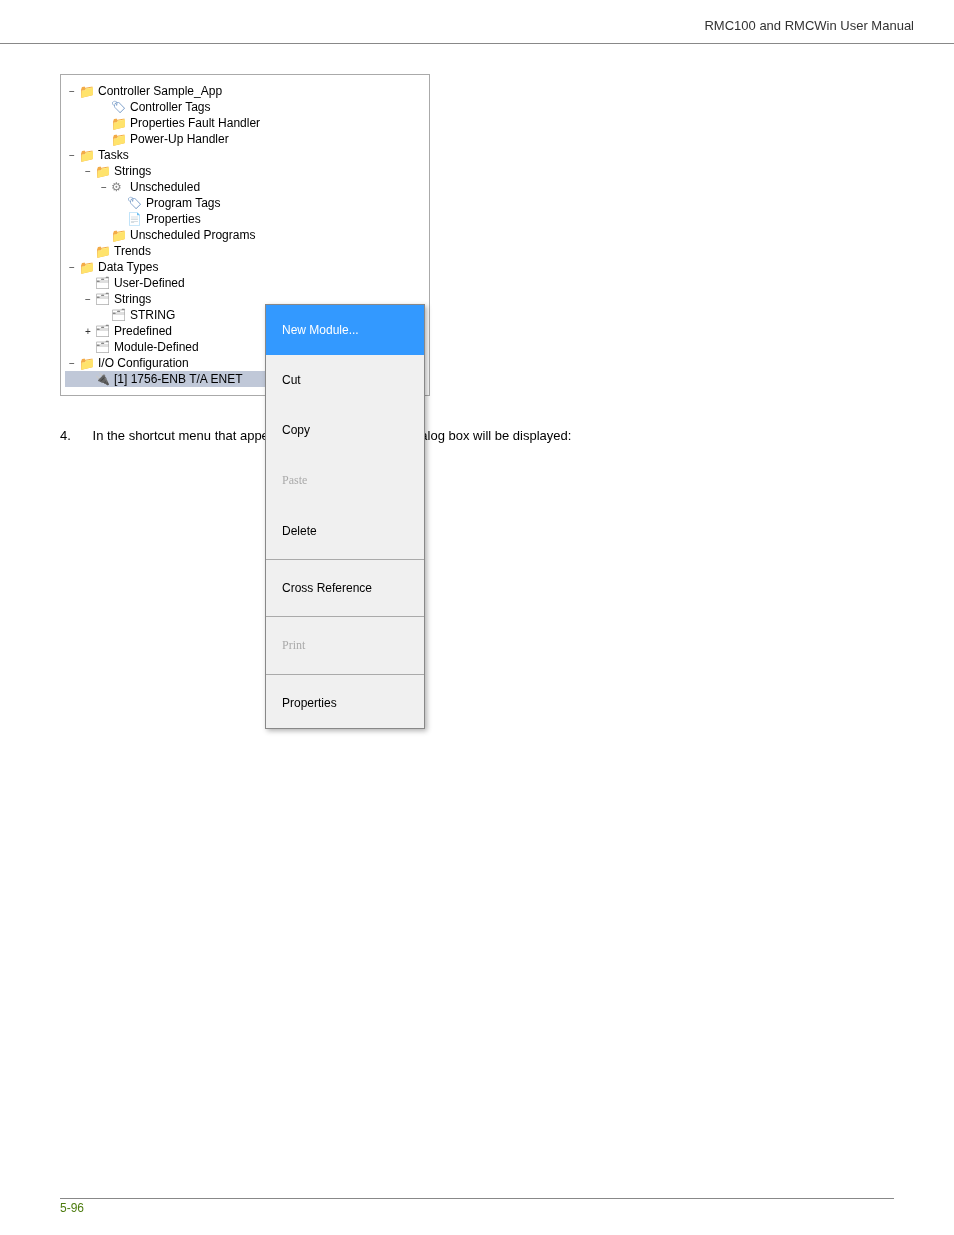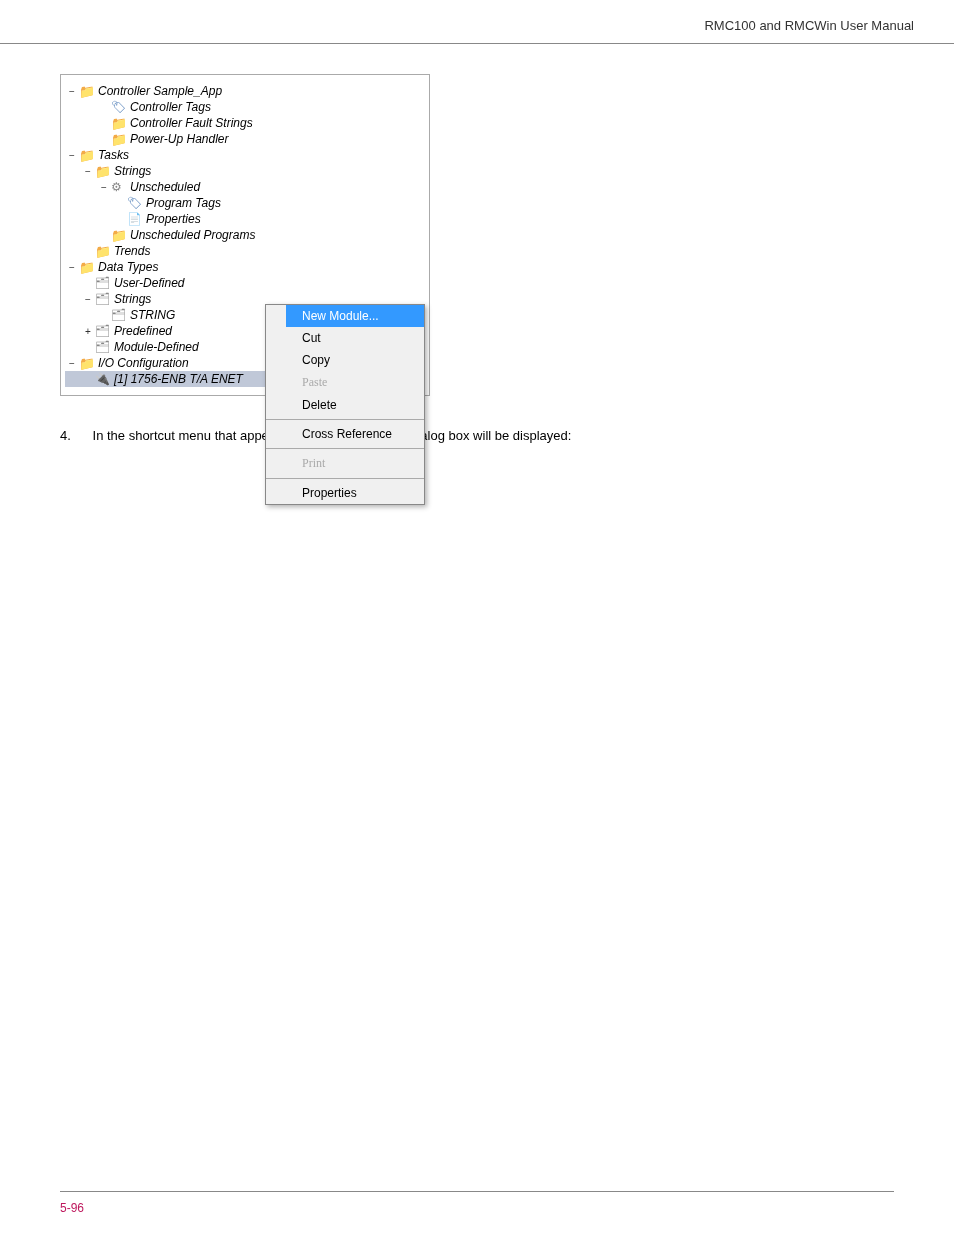--- a/index.html
+++ b/index.html
@@ -63,21 +63,20 @@
       width: 16px;
       height: 14px;
       margin-right: 3px;
       vertical-align: middle;
       font-size: 11px;
     }
 
     .tree-label {
       font-size: 12px;
       color: #000;
-      font-style: italic;
     }
 
     
     .tree-node.highlighted {
       background: #c0c8d8;
     }
 
     
     .context-menu {
       position: absolute;
@@ -85,24 +84,23 @@
       top: 230px;
       width: 160px;
       background: #f0f0f0;
       border: 1px solid #888;
       box-shadow: 2px 2px 5px rgba(0,0,0,0.3);
       font-size: 12px;
       z-index: 100;
     }
 
     .context-menu-item {
-      padding: 4px 16px;
+      padding: 18px 16px;
       cursor: default;
       color: #000;
-      margin-left: 20px;
     }
 
     .context-menu-item.highlighted {
       background: #3399ff;
       color: #fff;
     }
 
     .context-menu-item.disabled {
       color: #aaa;
       cursor: default;
@@ -120,24 +118,24 @@
       font-size: 13px;
       color: #000;
       line-height: 1.6;
     }
 
     .page-footer {
       position: absolute;
       bottom: 20px;
       left: 60px;
       font-size: 12px;
-      color: #be185d;
+      color: #4d7c0f;
       border-top: 1px solid #888;
       width: calc(100% - 120px);
-      padding-top: 9px;
+      padding-top: 2px;
     }
 
     .cursor-arrow {
       position: absolute;
       left: 350px;
       top: 249px;
       font-size: 18px;
       color: #000;
       pointer-events: none;
     }
@@ -166,21 +164,21 @@
         <div class="tree-node">
           <span class="tree-indent" style="display:inline-block;width:32px;"></span>
           <span class="tree-toggle"></span>
           <span class="tree-icon"><span style="color:#4a7ab5;font-size:12px;">🏷</span></span>
           <span class="tree-label">Controller Tags</span>
         </div>
         <div class="tree-node">
           <span class="tree-indent" style="display:inline-block;width:32px;"></span>
           <span class="tree-toggle"></span>
           <span class="tree-icon"><span style="color:#d4a017;font-size:13px;">📁</span></span>
-          <span class="tree-label">Controller Fault Strings</span>
+          <span class="tree-label">Properties Fault Handler</span>
         </div>
         <div class="tree-node">
           <span class="tree-indent" style="display:inline-block;width:32px;"></span>
           <span class="tree-toggle"></span>
           <span class="tree-icon"><span style="color:#d4a017;font-size:13px;">📁</span></span>
           <span class="tree-label">Power-Up Handler</span>
         </div>
         <div class="tree-node">
           <span class="tree-indent" style="display:inline-block;width:0px;"></span>
           <span class="tree-toggle">−</span>

